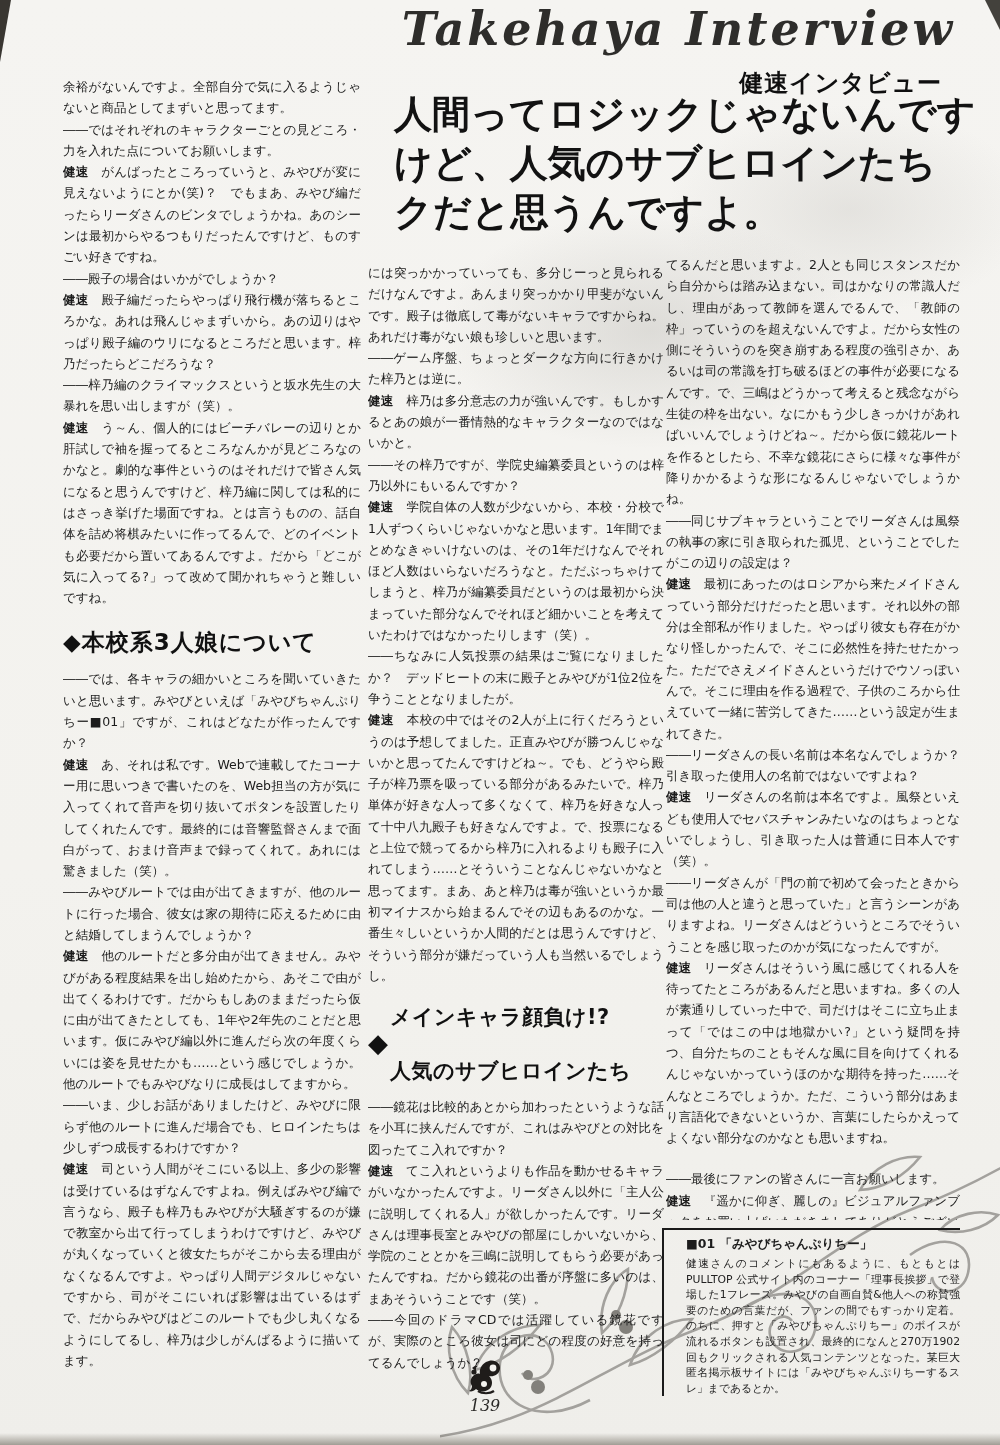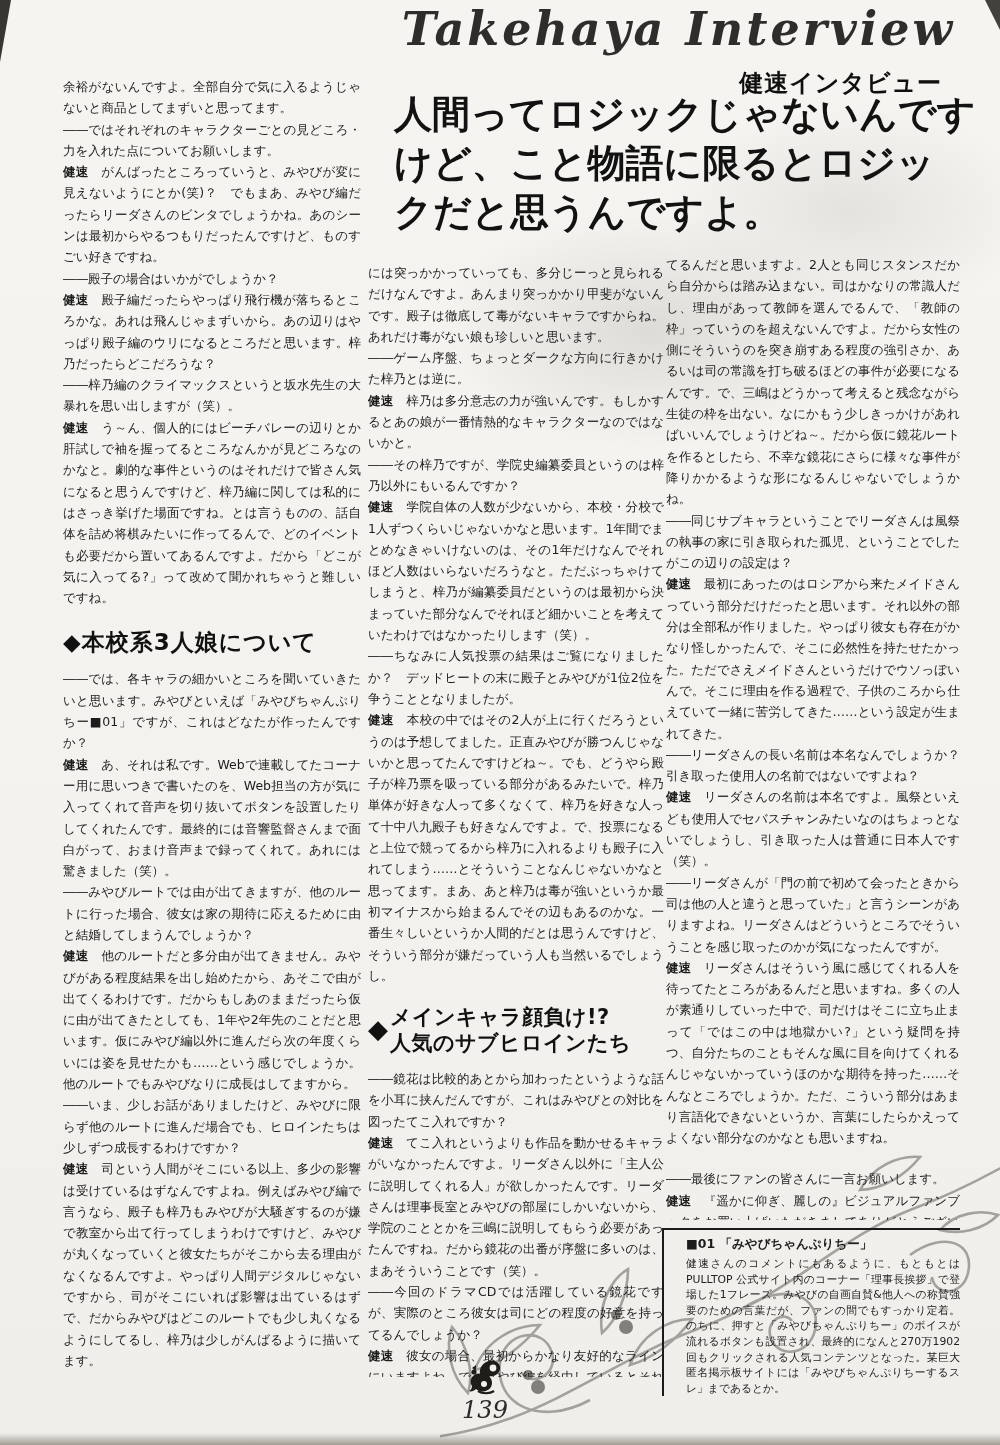--- a/index.html
+++ b/index.html
@@ -36,38 +36,38 @@
   .col{position:absolute;width:298px;font-size:12.5px;line-height:21.3px;overflow:hidden;}
   .col p{margin:0;text-align:justify;}
   .col .spk{font-weight:bold;}
   .col .gap{height:20px;}
   .col .h1{
     margin:20px 0 12px 0;font-size:23px;line-height:28px;font-weight:bold;
     letter-spacing:1px;color:#111;
   }
   .col .h2{display:flex;align-items:center;margin:18px 0 12px 0;color:#111;}
   .col .h2 .dia{font-size:26px;font-weight:bold;margin-right:2px;}
-  .col .h2 .h2lines{display:flex;flex-direction:column;}
+  .col .h2 .h2lines{display:flex;flex-direction:column;gap:28px;}
   .col .h2 .h2lines span{font-size:21px;line-height:26px;font-weight:bold;letter-spacing:0.5px;}
   .col-left{left:63px;top:76px;max-height:1295px;}
   .col-middle{left:368px;top:254px;max-height:1115px;width:296px;margin-top:8px;}
   .col-right{left:666px;top:254px;max-height:966px;width:294px;}
   
   .footnote{
     position:absolute;left:662px;top:1228px;width:298px;z-index:3;
     border-top:2px solid #1a1a1a;border-left:2px solid #1a1a1a;
     padding:6px 0 0 22px;box-sizing:border-box;
   }
   .footnote .fn-title{font-size:12.5px;font-weight:bold;margin:0 0 3px 0;}
   .footnote .fn-body{font-size:10.8px;line-height:15.6px;text-align:justify;margin:0;color:#222;}
   
   .logo{position:absolute;left:466px;top:1358px;z-index:2;}
   .page-num{
     position:absolute;left:440px;top:1396px;width:90px;text-align:center;z-index:2;
-    font-family:"DejaVu Serif",serif;font-style:italic;font-size:24px;color:#2b2a28;
+    font-family:"DejaVu Serif",serif;font-style:italic;font-size:16px;color:#2b2a28;
   }
   .flourish{position:absolute;right:0;bottom:0;z-index:0;}
 </style>
 </head>
 <body>
 
 <div class="page">
 
   <div class="corner-tl"></div>
   <div class="corner-tr"></div>
@@ -87,21 +87,21 @@
     <circle cx="88" cy="240" r="5" fill="#77756f" stroke="none"></circle>
     <circle cx="186" cy="192" r="7" fill="#77756f" stroke="none"></circle>
     <circle cx="176" cy="180" r="5" fill="#77756f" stroke="none"></circle>
   </svg>
 
   <div class="script-title">Takehaya Interview</div>
   <div class="sub-title">健速インタビュー</div>
 
   <div class="headline">
     <span>人間ってロジックじゃないんです</span><br>
-    <span>けど、こと物語に限るとロジッ</span><br>
+    <span>けど、人気のサブヒロインたち</span><br>
     <span>クだと思うんですよ。</span>
   </div>
 
   <div class="col col-left">
       <p class="cont">余裕がないんですよ。全部自分で気に入るようじゃないと商品としてまずいと思ってます。</p>
       <p class="q">――ではそれぞれのキャラクターごとの見どころ・力を入れた点についてお願いします。</p>
       <p class="a"><b class="spk">健速</b>　がんばったところっていうと、みやびが変に見えないようにとか(笑)？　でもまあ、みやび編だったらリーダさんのビンタでしょうかね。あのシーンは最初からやるつもりだったんですけど、ものすごい好きですね。</p>
       <p class="q">――殿子の場合はいかがでしょうか？</p>
       <p class="a"><b class="spk">健速</b>　殿子編だったらやっぱり飛行機が落ちるところかな。あれは飛んじゃまずいから。あの辺りはやっぱり殿子編のウリになるところだと思います。梓乃だったらどこだろうな？</p>
       <p class="q">――梓乃編のクライマックスというと坂水先生の大暴れを思い出しますが（笑）。</p>

